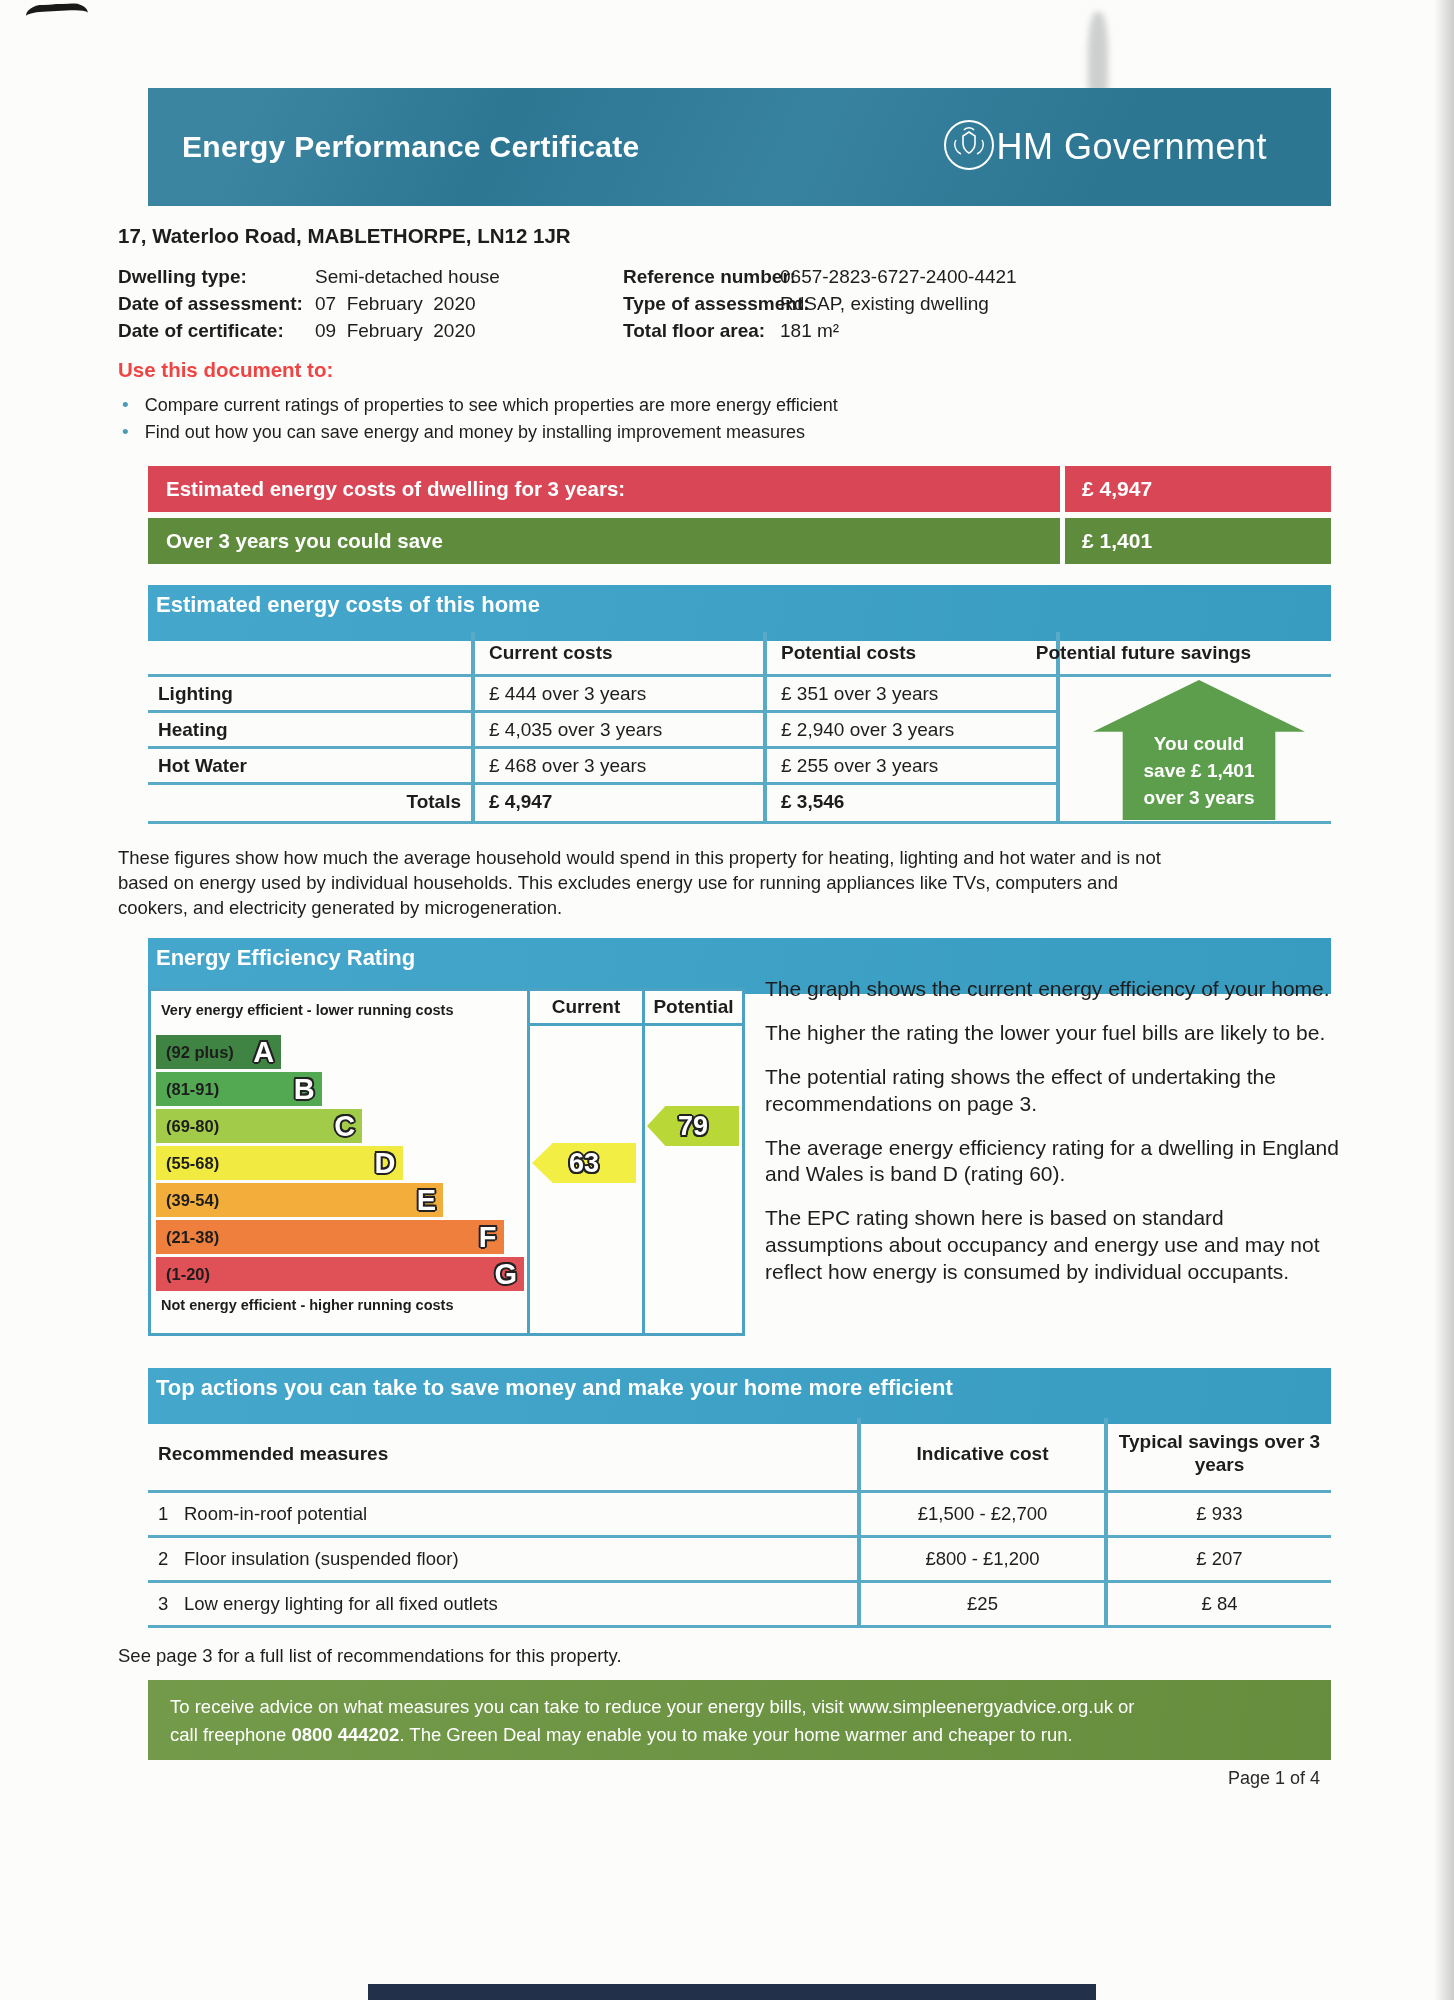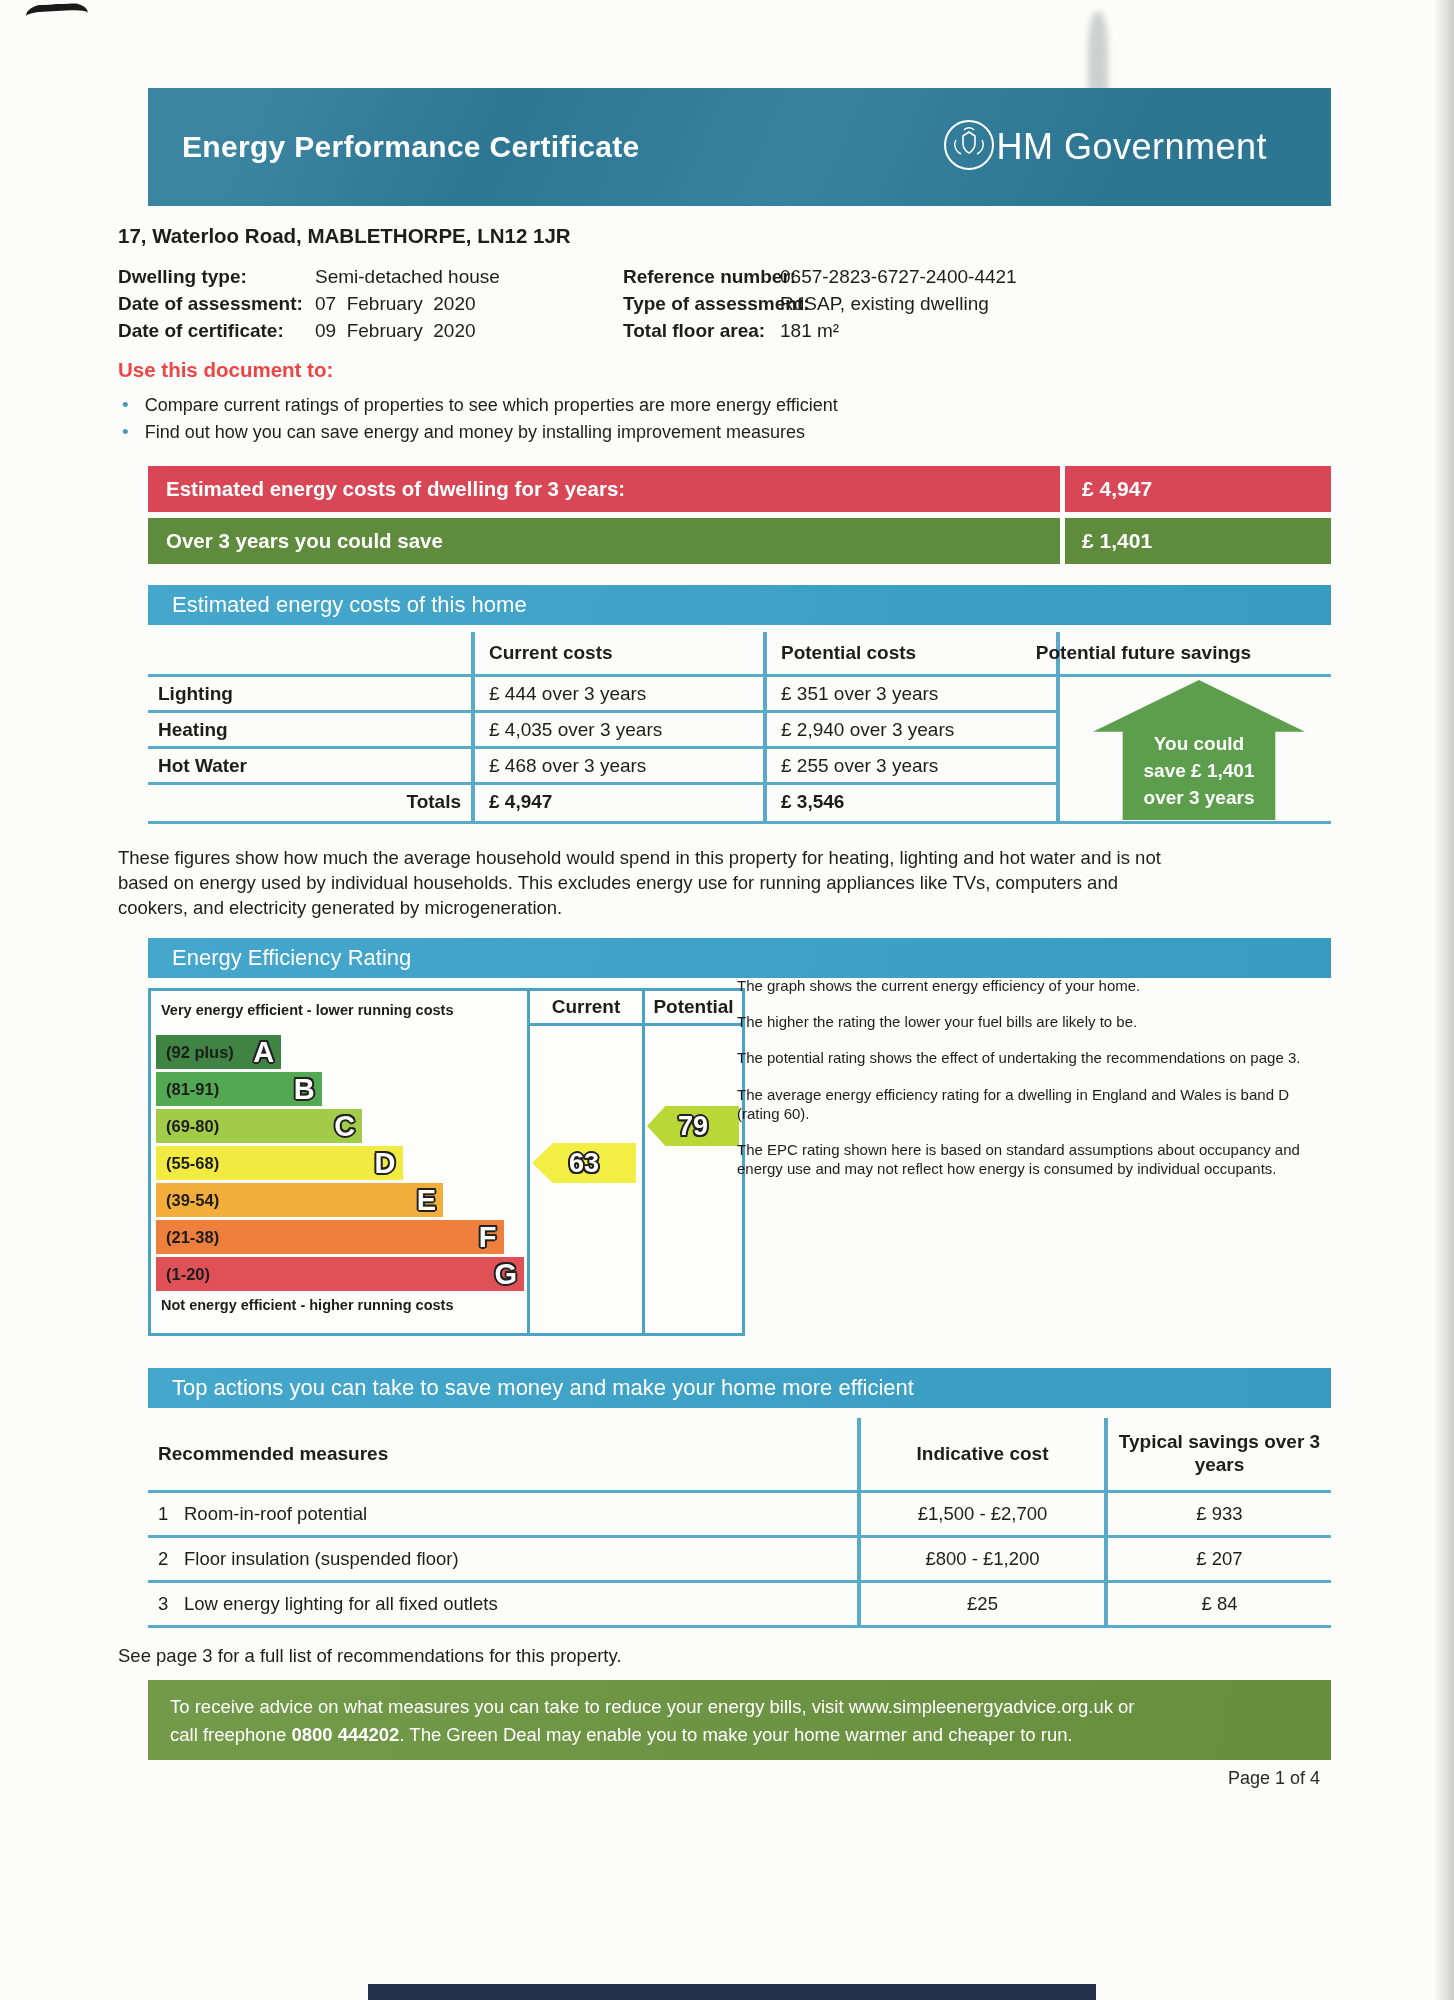--- a/index.html
+++ b/index.html
@@ -43,22 +43,22 @@
   .banner { position:absolute; left:148px; width:1183px; height:46px; color:#fff; }
   .banner.red   { top:466px; background:#d94756; }
   .banner.green { top:518px; background:#5f8c3c; }
   .banner-label { position:absolute; left:18px; top:50%; transform:translateY(-50%);
     font-size:20.5px; font-weight:bold; }
   .banner-sep { position:absolute; left:912px; top:0; width:5px; height:100%; background:#fcfcfa; }
   .banner-value { position:absolute; left:934px; top:50%; transform:translateY(-50%);
     font-size:21px; font-weight:bold; }
 
   
-  .section-bar { position:absolute; left:148px; width:1183px; height:40px; background:#3aa2c8;
-    color:#fff; font-size:22px; font-weight:normal; line-height:40px; padding-left:24px;
+  .section-bar { position:absolute; left:148px; width:1183px; height:56px; background:#3aa2c8;
+    color:#fff; font-size:22px; font-weight:bold; line-height:40px; padding-left:8px;
     box-sizing:border-box; white-space:nowrap;
     background-image:linear-gradient(100deg, rgba(255,255,255,.05), rgba(0,0,0,.04)); }
 
   
   .cost-table { position:absolute; left:148px; top:632px; width:1183px; height:192px; font-size:19px; }
   .vline { position:absolute; top:0; width:4px; height:100%; background:#59aac7; }
   .hline { position:absolute; left:0; height:3px; background:#59aac7; }
   .ct-head { position:absolute; top:0; height:42px; line-height:42px; font-weight:bold; }
   .ct-cell { position:absolute; height:33px; line-height:33px; }
   .ct-label { font-weight:bold; }
@@ -86,21 +86,21 @@
     text-shadow:-1.5px -1.5px 0 #222, 1.5px -1.5px 0 #222, -1.5px 1.5px 0 #222,
                 1.5px 1.5px 0 #222, 0 -2px 0 #222, 0 2px 0 #222, -2px 0 0 #222, 2px 0 0 #222; }
   .epc-letter { position:absolute; right:7px; top:50%; transform:translateY(-50%);
     font-size:29px; font-weight:bold; }
   .epc-arrow { position:absolute; height:40px; line-height:40px; text-align:center;
     clip-path:polygon(20% 0, 100% 0, 100% 100%, 20% 100%, 0 50%);
     font-size:27px; font-weight:bold; }
   .epc-arrow.cur { left:381px; width:104px; }
   .epc-arrow.pot { left:496px; width:92px; }
 
-  .rating-paras { position:absolute; left:737px; top:976px; width:578px; font-size:15px; line-height:1.28; }
+  .rating-paras { position:absolute; left:765px; top:976px; width:578px; font-size:21px; line-height:1.28; }
   .rating-paras p { margin:0 0 17px 0; }
 
   
   .actions-table { position:absolute; left:148px; top:1418px; width:1183px; height:210px; font-size:18.5px; }
   .at-head { position:absolute; top:0; height:72px; display:flex; align-items:center;
     justify-content:center; text-align:center; font-weight:bold; font-size:19px; line-height:1.2; }
   .at-row-num { position:absolute; left:10px; width:24px; }
   .at-measure { position:absolute; left:36px; }
   .at-cell { position:absolute; height:42px; line-height:42px; }
   .at-center { text-align:center; }

